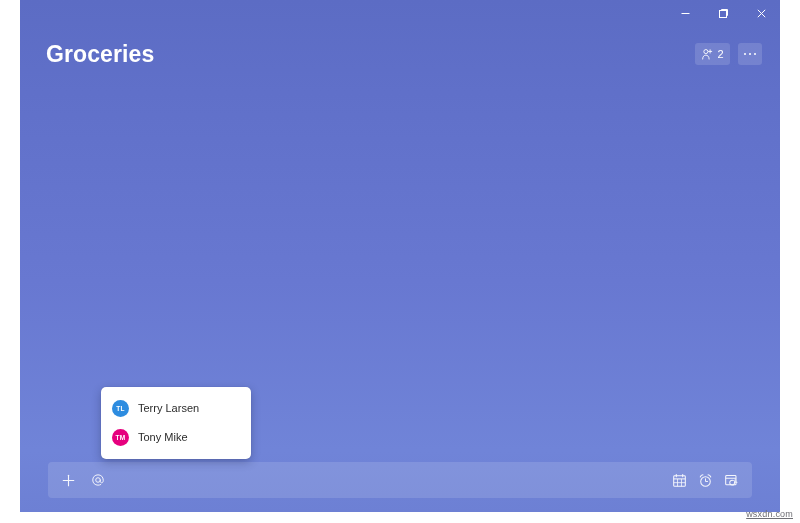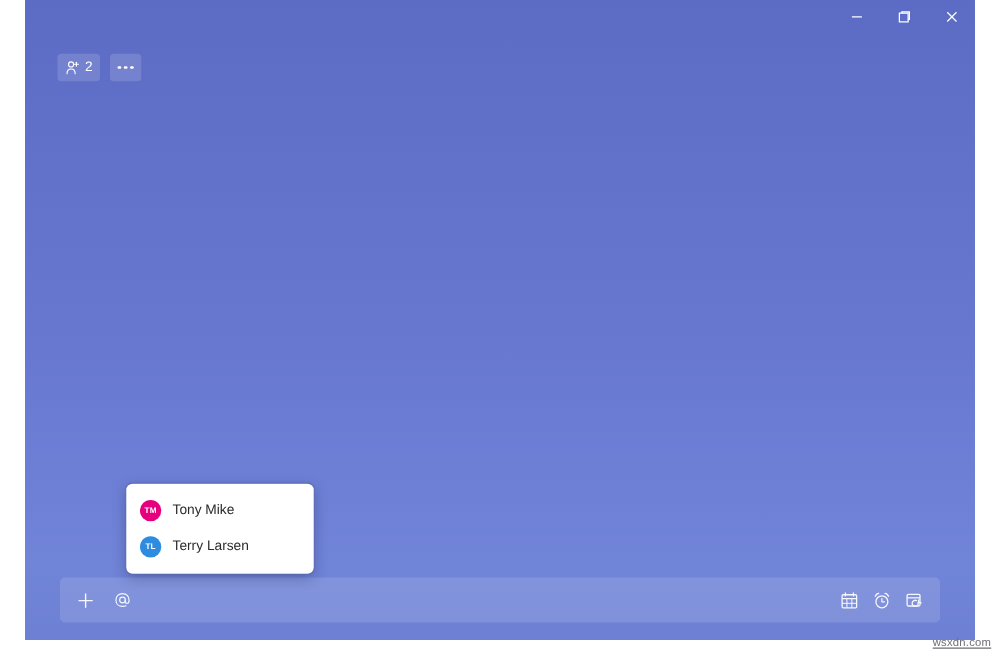--- a/index.html
+++ b/index.html
@@ -264,20 +264,21 @@
             <line x1="1.8" y1="1.8" x2="9.2" y2="9.2" stroke="#ffffff" stroke-width="1"></line>
             <line x1="9.2" y1="1.8" x2="1.8" y2="9.2" stroke="#ffffff" stroke-width="1"></line>
           </svg>
         </span>
       </button>
 
     </div>
 
     <div id="list-header">
 
+      <div id="list-title">Groceries</div>
 
       <div id="header-actions">
 
         <button class="header-btn">
           <span>
             <svg width="13" height="13" viewBox="0 0 16 16">
               <circle cx="6" cy="4.4" r="2.5" fill="none" stroke="#ffffff" stroke-width="1.1"></circle>
               <path d="M2 13.6 C2 10.4 3.9 8.8 6 8.8 C8.1 8.8 10 10.4 10 13.6" fill="none" stroke="#ffffff" stroke-width="1.1" stroke-linecap="round"></path>
               <line x1="11.2" y1="2.2" x2="11.2" y2="6.2" stroke="#ffffff" stroke-width="1.1" stroke-linecap="round"></line>
               <line x1="9.2" y1="4.2" x2="13.2" y2="4.2" stroke="#ffffff" stroke-width="1.1" stroke-linecap="round"></line>
@@ -295,27 +296,27 @@
         </button>
 
       </div>
     </div>
 
     <div id="task-area"></div>
 
     <div id="mention-popup">
 
       <div class="mention-row">
+        <span class="avatar" style="background:#2d8ce0;">TL</span>
+        <span class="mention-name">Terry Larsen</span>
+      </div>
+
+      <div class="mention-row">
         <span class="avatar" style="background:#e6007e;">TM</span>
         <span class="mention-name">Tony Mike</span>
-      </div>
-
-      <div class="mention-row">
-        <span class="avatar" style="background:#2d8ce0;">TL</span>
-        <span class="mention-name">Terry Larsen</span>
       </div>
 
     </div>
 
     <div id="add-task-bar">
 
       <div class="bar-left">
 
         <button class="bar-icon">
           <span>

